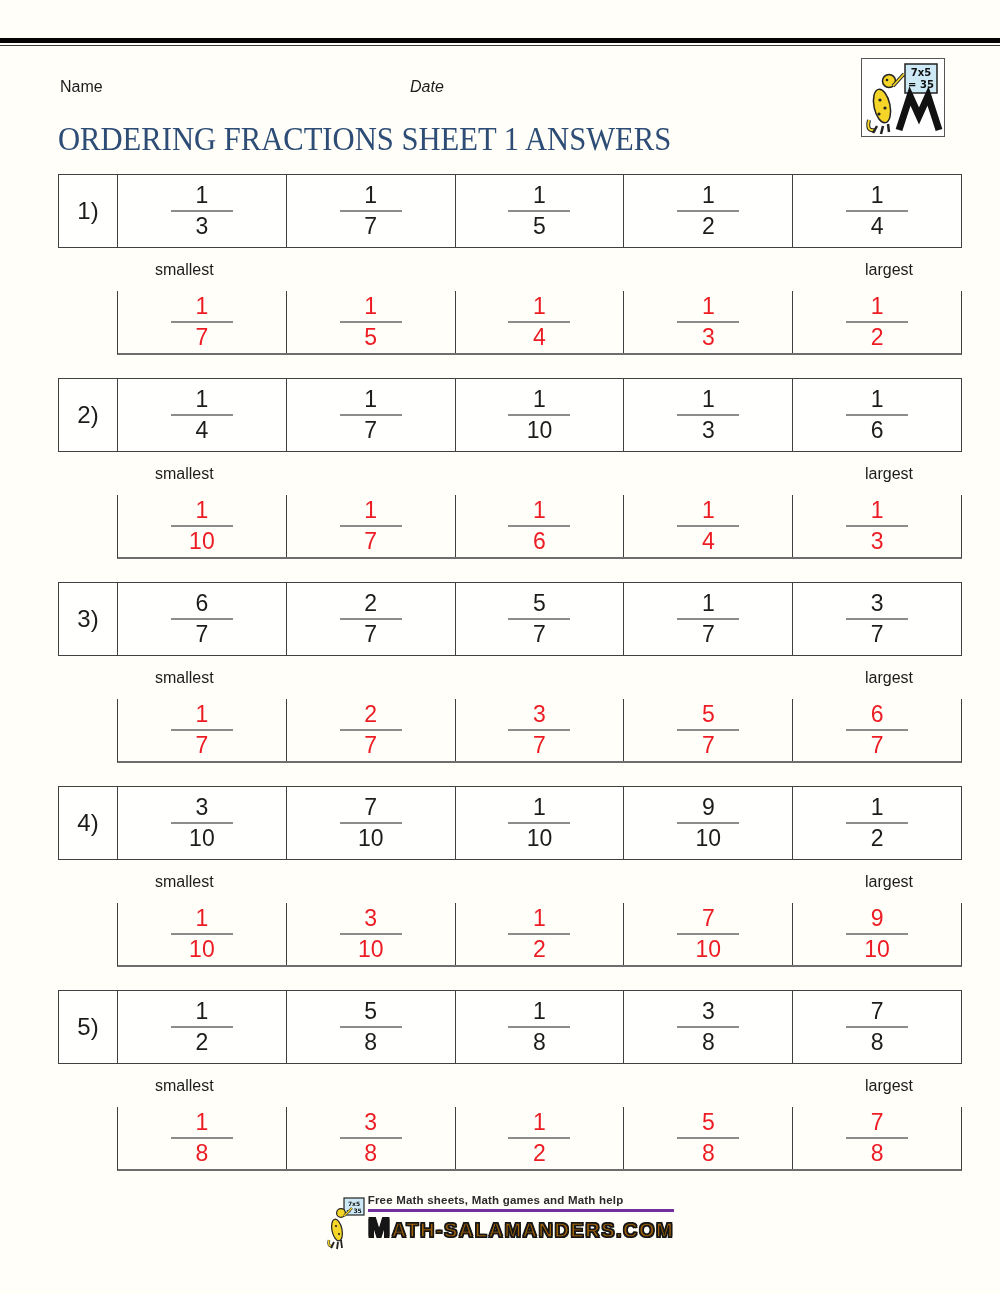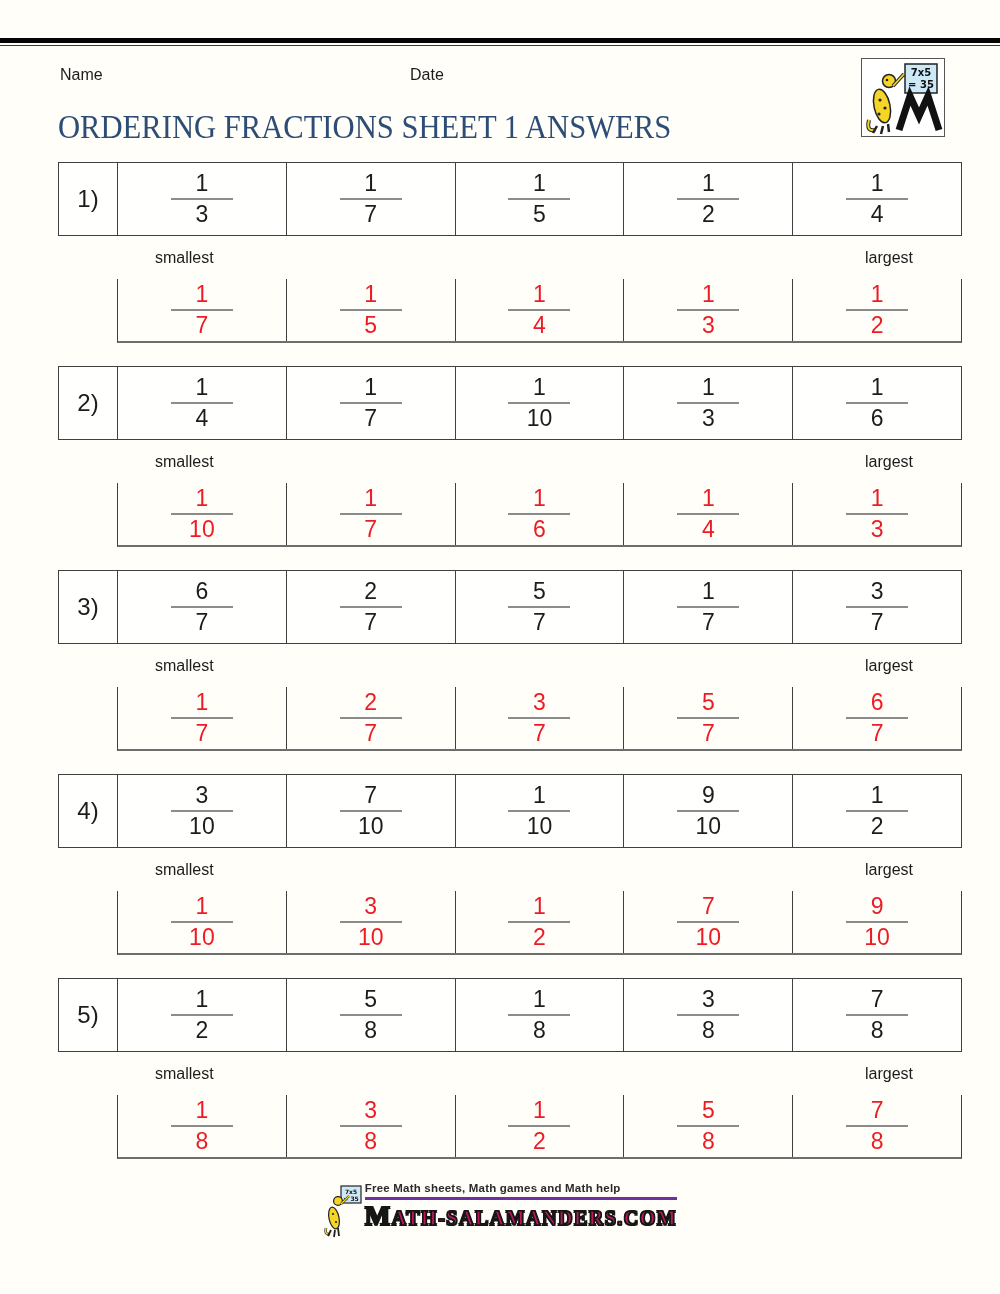--- a/index.html
+++ b/index.html
@@ -13,23 +13,23 @@
     overflow:hidden;
   }
   
   .top-rule {
     margin-top:38px;
     height:8px;
     border-top:5px solid #050505;
     border-bottom:1px solid #3a3a3a;
   }
   
-  .header-row { position:relative; margin-top:20px; height:18px;padding-left:44px; }
+  .header-row { position:relative; margin-top:32px; height:18px;padding-left:44px; }
   .name-label { position:absolute; left:60px; top:0; font-size:16px; }
-  .date-label { position:absolute; left:410px; top:0; font-size:16px; }
+  .date-label { position:absolute; left:410px; top:0; font-size:16px;font-style:italic; }
   .corner-logo { position:absolute; left:861px; top:58px; width:84px; height:79px; }
   .page-title {
     margin:25px 0 0 58px;
     font-family:"Liberation Serif", serif;
     font-size:34px; line-height:36px;
     font-weight:500;
     color:var(--title-blue,#2e4d76);
     transform:scaleX(0.9); transform-origin:left center;
     white-space:nowrap;
   }
@@ -68,23 +68,23 @@
   .fraction .num, .fraction .den { font-size:23px; line-height:23px; padding:2px 0; color:#1c1c1c; }
   .frac-bar { width:62px; height:2px; background:#8c8c8c; margin:1px 0; }
   .fraction.red .num, .fraction.red .den { color:var(--answer-red,#ed1c24); }
   
   .footer { display:flex; justify-content:center; align-items:flex-start; }
   .f-logo { width:42px; height:54px; flex:none; margin-top:2px; }
   .f-col { display:flex; flex-direction:column; }
   .f-tagline { font-size:11.5px; font-weight:bold; color:#2b2b2b; letter-spacing:0.2px; }
   .f-rule { height:3px; background:var(--tagline-purple,#7030a0); margin:3px 0 1px; }
   .f-site {
-    font-family:Liberation Serif, serif;
+    font-family:Liberation Sans, sans-serif;
     font-size:20px; font-weight:800; letter-spacing:1.5px;
-    color:#be185d;
+    color:#a16207;
     -webkit-text-stroke:1.3px #161616;
     text-shadow:-1px -1px 0 #161616, 1px -1px 0 #161616, -1px 1px 0 #161616, 1px 1px 0 #161616;
   }
   .f-site::first-letter { color:#161616; font-size:27px; }
 </style>
 </head>
 <body>
 
 <div class="top-rule"></div>
 

